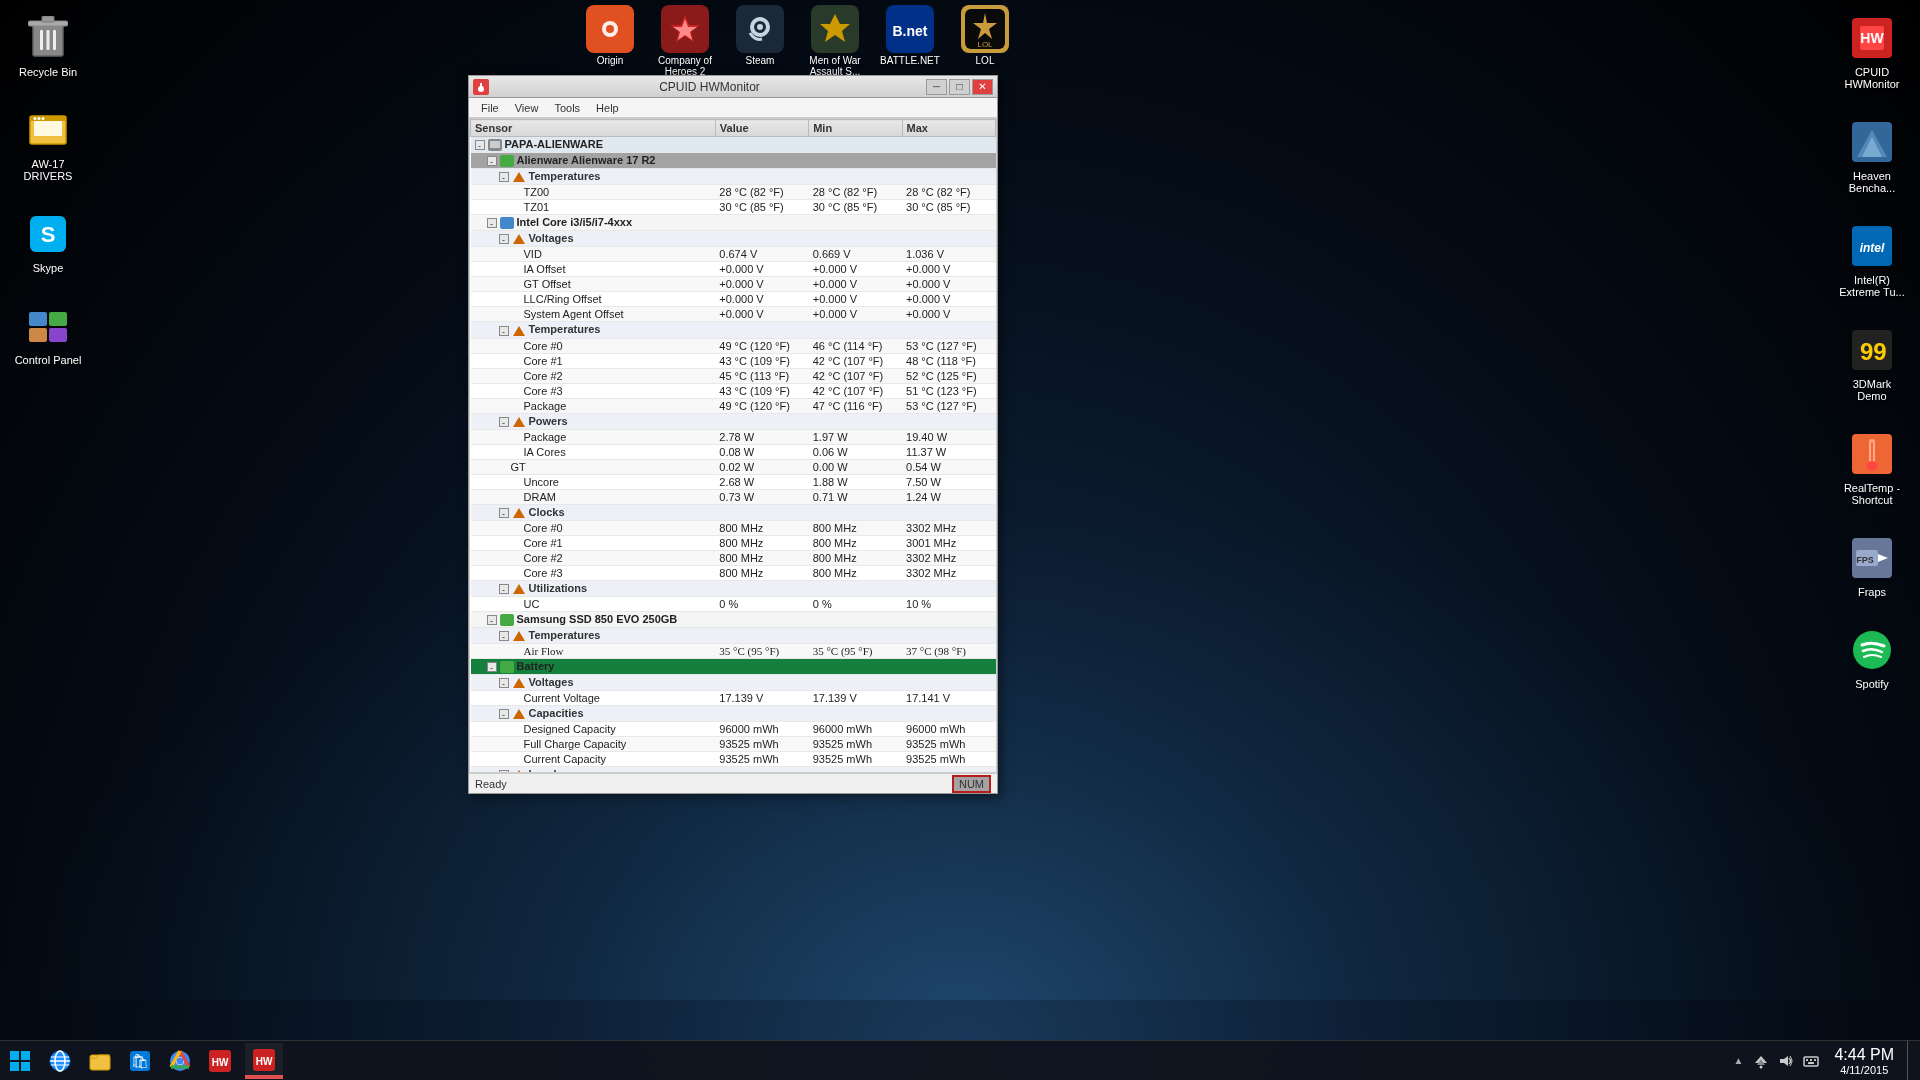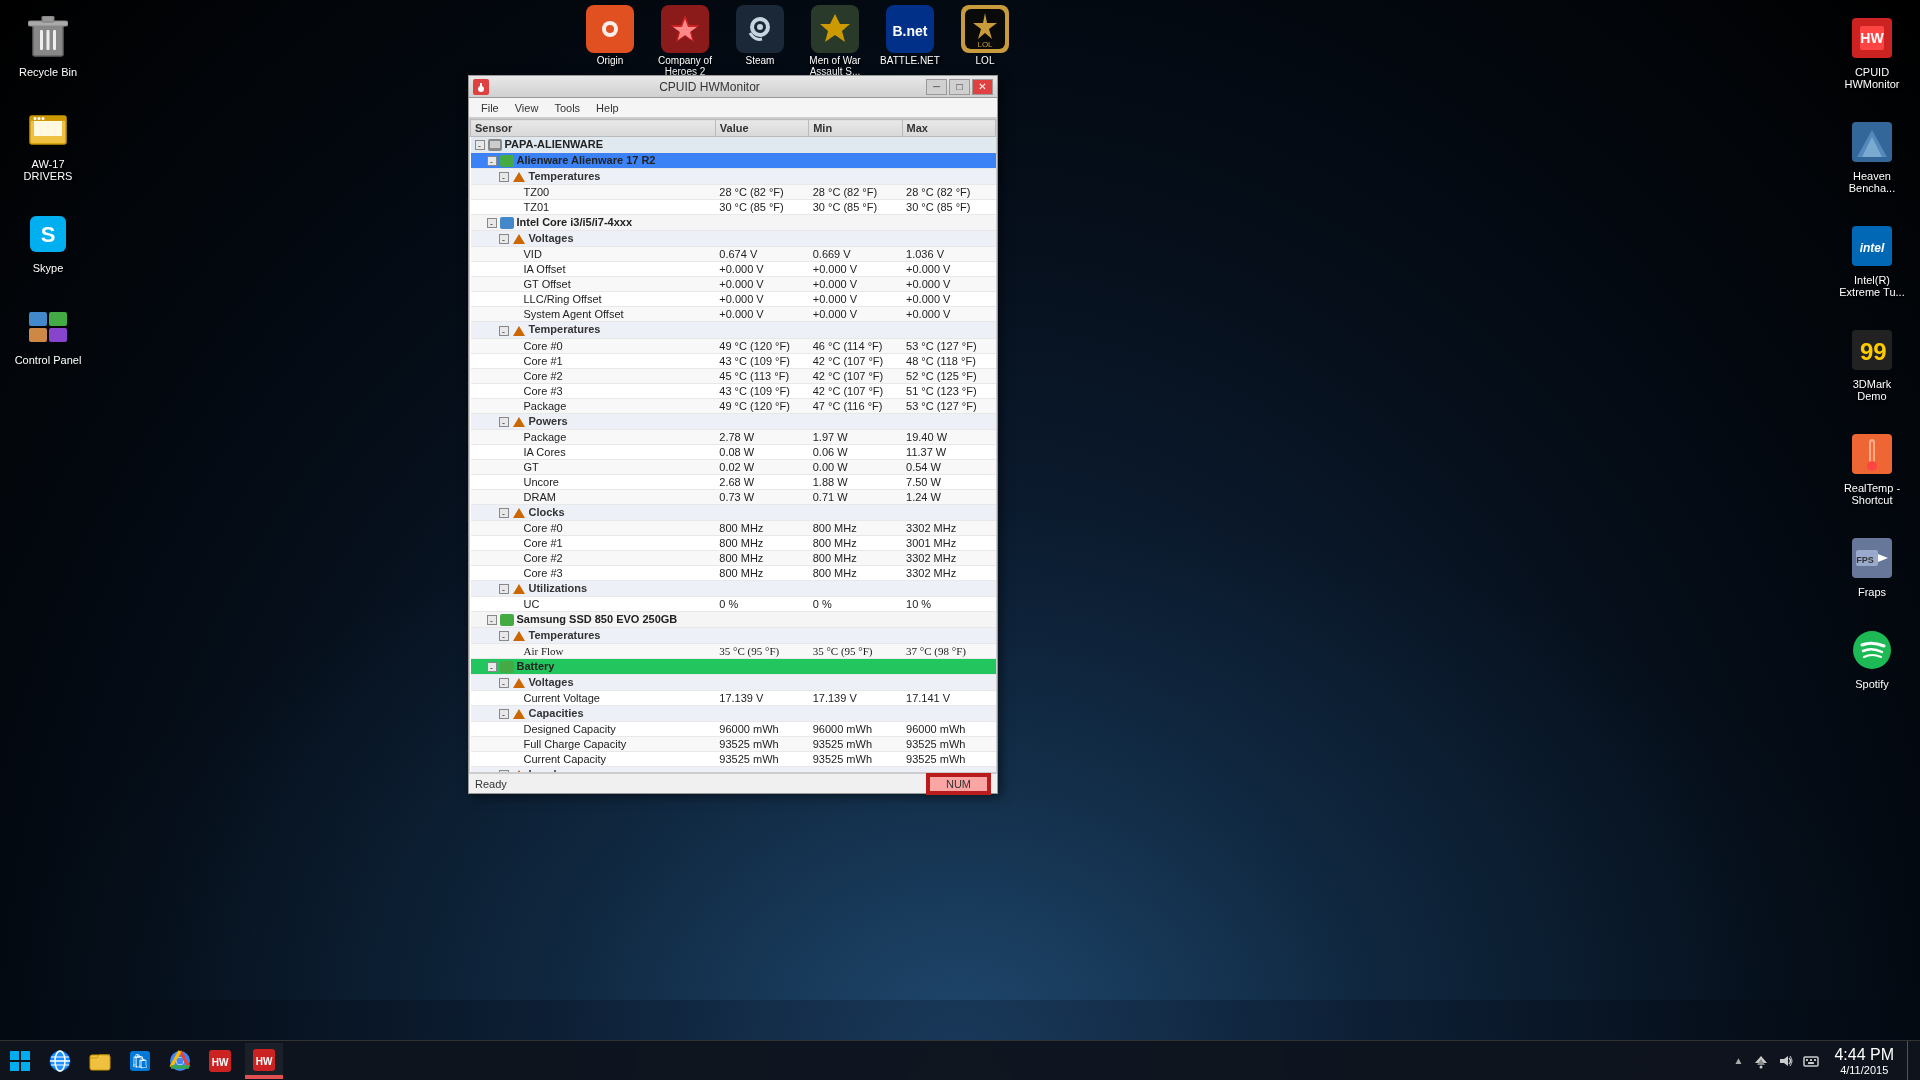--- a/index.html
+++ b/index.html
@@ -379,23 +379,23 @@
       border-top: 1px solid #ccc;
       display: flex;
       align-items: center;
       padding: 0 6px;
       font-size: 11px;
       color: #333;
     }
 
     .status-right {
       margin-left: auto;
-      border: 4px solid #b91c1c;
-      padding: 1px 16px;
-      background: #fca5a5;
+      border: 2px solid #b91c1c;
+      padding: 1px 5px;
+      background: #a3a3a3;
       font-size: 11px;
     }
 
     
     .taskbar-underline {
       position: absolute;
       bottom: 0;
       left: 0;
       right: 0;
       height: 2px;
@@ -657,21 +657,21 @@
               <td style="padding-left: 4px;"><span style="display:inline-block;width:10px;height:10px;border:1px solid #888;background:#e8e8e8;font-size:9px;line-height:10px;text-align:center;margin-right:3px;cursor:pointer;vertical-align:middle;">-</span><span style="display:inline-block;width:14px;height:12px;vertical-align:middle;margin-right:3px;">
       <svg width="14" height="12" viewBox="0 0 14 12">
                     <rect width="14" height="12" rx="2" fill="#888"></rect>
                     <rect x="2" y="2" width="10" height="7" fill="#ccc"></rect>
                   </svg>
     </span><span style="font-weight:bold;color:#222;">PAPA-ALIENWARE</span></td>
               <td></td>
               <td></td>
               <td></td>
             </tr>
-            <tr style="background: #3b82f6;">
+            <tr style="background: #a3a3a3;">
               <td style="padding-left: 16px;"><span style="display:inline-block;width:10px;height:10px;border:1px solid #888;background:#e8e8e8;font-size:9px;line-height:10px;text-align:center;margin-right:3px;cursor:pointer;vertical-align:middle;">-</span><span style="display:inline-block;width:14px;height:12px;background:#44aa44;vertical-align:middle;margin-right:3px;border-radius:2px;"></span><span style="font-weight:bold;color:#222;">Alienware Alienware 17 R2</span></td>
               <td></td>
               <td></td>
               <td></td>
             </tr>
             <tr style="background: rgb(238, 240, 248);">
               <td style="padding-left: 28px;"><span style="display:inline-block;width:10px;height:10px;border:1px solid #888;background:#e8e8e8;font-size:9px;line-height:10px;text-align:center;margin-right:3px;cursor:pointer;vertical-align:middle;">-</span><span style="display:inline-block;width:14px;height:12px;vertical-align:middle;margin-right:3px;">
       <svg width="14" height="12" viewBox="0 0 14 12">
                     <polygon points="7,1 13,11 1,11" fill="#cc6600"></polygon>
                   </svg>
@@ -794,21 +794,21 @@
               <td>1.97 W</td>
               <td>19.40 W</td>
             </tr>
             <tr style="background: rgb(255, 255, 255);">
               <td style="padding-left: 40px;"><span style="display:inline-block;width:10px;margin-right:3px;"></span><span style="color:#222;">IA Cores</span></td>
               <td>0.08 W</td>
               <td>0.06 W</td>
               <td>11.37 W</td>
             </tr>
             <tr style="background: rgb(248, 248, 248);">
-              <td style="padding-left: 40px;"><span style="display:inline-block;width:10px;margin-right:3px;"></span><span style="color:#222;">GT</span></td>
+              <td style="padding-left: 27px;"><span style="display:inline-block;width:10px;margin-right:3px;"></span><span style="color:#222;">GT</span></td>
               <td>0.02 W</td>
               <td>0.00 W</td>
               <td>0.54 W</td>
             </tr>
             <tr style="background: rgb(255, 255, 255);">
               <td style="padding-left: 40px;"><span style="display:inline-block;width:10px;margin-right:3px;"></span><span style="color:#222;">Uncore</span></td>
               <td>2.68 W</td>
               <td>1.88 W</td>
               <td>7.50 W</td>
             </tr>
@@ -883,21 +883,21 @@
               <td></td>
               <td></td>
               <td></td>
             </tr>
             <tr style="background: rgb(248, 248, 248); font-family: Liberation Serif, serif;">
               <td style="padding-left: 40px;"><span style="display:inline-block;width:10px;margin-right:3px;"></span><span style="color:#222;">Air Flow</span></td>
               <td>35 °C  (95 °F)</td>
               <td>35 °C  (95 °F)</td>
               <td>37 °C  (98 °F)</td>
             </tr>
-            <tr style="background: #22c55e; margin-left: 28px;">
+            <tr style="background: #15803d; margin-left: 28px;">
               <td style="padding-left: 16px;"><span style="display:inline-block;width:10px;height:10px;border:1px solid #888;background:#e8e8e8;font-size:9px;line-height:10px;text-align:center;margin-right:3px;cursor:pointer;vertical-align:middle;">-</span><span style="display:inline-block;width:14px;height:12px;background:#44aa44;vertical-align:middle;margin-right:3px;border-radius:2px;"></span><span style="font-weight:bold;color:#222;">Battery</span></td>
               <td></td>
               <td></td>
               <td></td>
             </tr>
             <tr style="background: rgb(238, 240, 248);">
               <td style="padding-left: 28px;"><span style="display:inline-block;width:10px;height:10px;border:1px solid #888;background:#e8e8e8;font-size:9px;line-height:10px;text-align:center;margin-right:3px;cursor:pointer;vertical-align:middle;">-</span><span style="display:inline-block;width:14px;height:12px;vertical-align:middle;margin-right:3px;">
       <svg width="14" height="12" viewBox="0 0 14 12">
                     <polygon points="7,1 13,11 1,11" fill="#cc6600"></polygon>
                   </svg>

